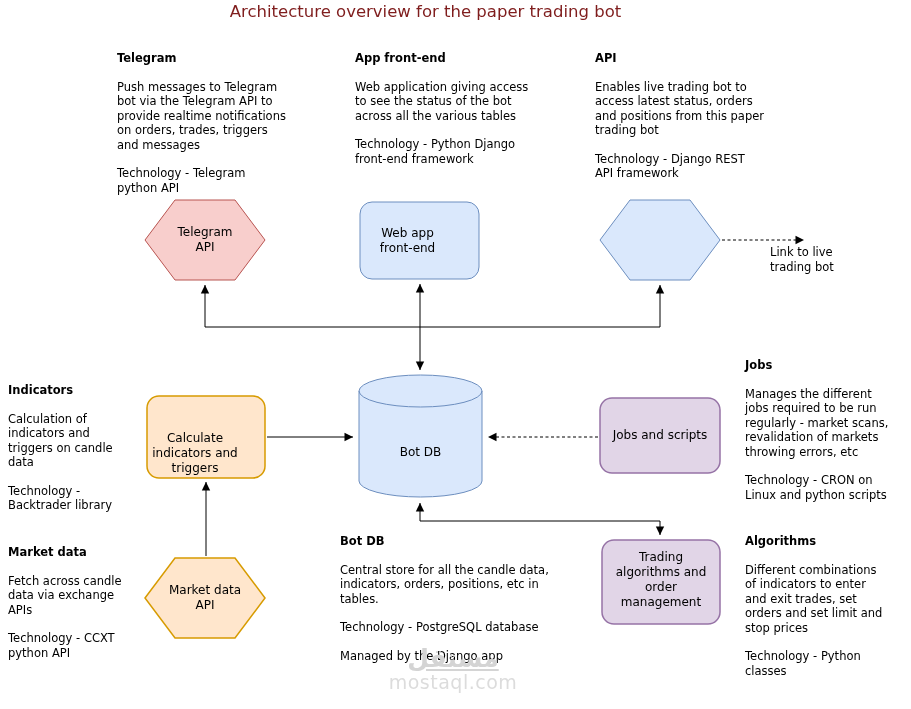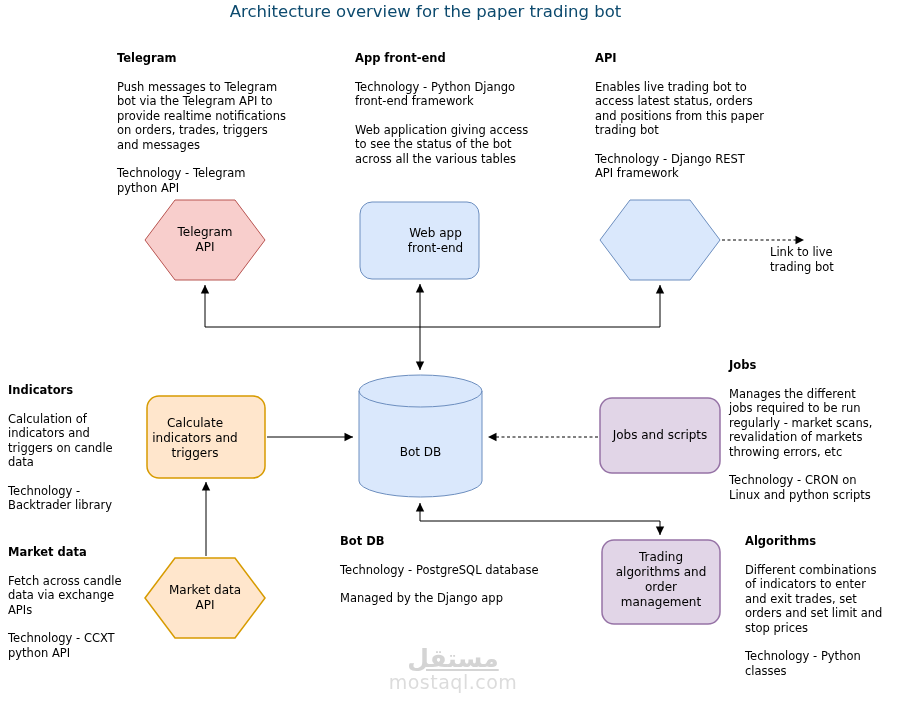--- a/index.html
+++ b/index.html
@@ -2,21 +2,21 @@
 <html><head>
 <meta charset="utf-8">
 <style>
   html,body{margin:0;padding:0;background:#ffffff;}
   .canvas{
     position:relative;width:911px;height:709px;background:#ffffff;overflow:hidden;
     font-family:"DejaVu Sans","Liberation Sans",sans-serif;color:#000;
   }
   .title{
     position:absolute;top:2px;left:0;width:851px;text-align:center;
-    font-size:16.5px;color:#0c4a6e;
+    font-size:16.5px;color:#7f1d1d;
   }
   svg.layer{position:absolute;top:0;left:0;}
   .ann{position:absolute;font-size:11.5px;line-height:14.5px;}
   .ann-h{font-weight:bold;margin:0 0 14px 0;white-space:pre-line;}
   .ann-p{margin:0 0 14px 0;white-space:pre-line;}
   .node-label{
     position:absolute;display:flex;align-items:center;justify-content:center;
     text-align:center;white-space:pre-line;font-size:12px;line-height:15px;color:#000;
   }
   .edge-label{
@@ -56,23 +56,23 @@
     <line x1="420" y1="284" x2="420" y2="370" stroke="#000" stroke-width="1" marker-start="url(#arr)" marker-end="url(#arr)"></line>
     <line x1="267" y1="437" x2="353" y2="437" stroke="#000" stroke-width="1" marker-end="url(#arr)"></line>
     <line x1="598" y1="437" x2="488" y2="437" stroke="#000" stroke-width="1" stroke-dasharray="3 2.5" marker-end="url(#arr)"></line>
     <line x1="206" y1="556" x2="206" y2="482" stroke="#000" stroke-width="1" marker-end="url(#arr)"></line>
     <path d="M420,503 L420,521 L660,521 L660,535" fill="none" stroke="#000" stroke-width="1" marker-start="url(#arr)" marker-end="url(#arr)"></path>
     <line x1="722" y1="240" x2="804" y2="240" stroke="#000" stroke-width="1" stroke-dasharray="3 2.5" marker-end="url(#arr)"></line>
   </svg>
 
   <div class="node-label" style="left:145px;top:200px;width:120px;height:80px">Telegram
 API</div>
-  <div class="node-label" style="left:376px;top:202px;width:119px;height:77px">Web app
+  <div class="node-label" style="left:348px;top:202px;width:119px;height:77px">Web app
 front-end</div>
-  <div class="node-label" style="left:147px;top:397px;width:96px;height:82px">Calculate
+  <div class="node-label" style="left:147px;top:412px;width:96px;height:82px">Calculate
 indicators and
 triggers</div>
   <div class="node-label" style="left:359px;top:391px;width:123px;height:122px">Bot DB</div>
   <div class="node-label" style="left:600px;top:398px;width:120px;height:75px">Jobs and scripts</div>
   <div class="node-label" style="left:145px;top:558px;width:120px;height:80px">Market data
 API</div>
   <div class="node-label" style="left:602px;top:540px;width:118px;height:80px">Trading
 algorithms and
 order
 management</div>
@@ -86,25 +86,25 @@
 bot via the Telegram API to
 provide realtime notifications
 on orders, trades, triggers
 and messages</div>
     <div class="ann-p">Technology - Telegram
 python API</div>
   </div>
 
   <div class="ann" style="left:355px;top:51px">
     <div class="ann-h">App front-end</div>
-    <div class="ann-p">Technology - Python Django
-front-end framework</div>
     <div class="ann-p">Web application giving access
 to see the status of the bot
 across all the various tables</div>
+    <div class="ann-p">Technology - Python Django
+front-end framework</div>
   </div>
 
   <div class="ann" style="left:595px;top:51px">
     <div class="ann-h">API</div>
     <div class="ann-p">Enables live trading bot to
 access latest status, orders
 and positions from this paper
 trading bot</div>
     <div class="ann-p">Technology - Django REST
 API framework</div>
@@ -113,21 +113,21 @@
   <div class="ann" style="left:8px;top:383px">
     <div class="ann-h">Indicators</div>
     <div class="ann-p">Calculation of
 indicators and
 triggers on candle
 data</div>
     <div class="ann-p">Technology -
 Backtrader library</div>
   </div>
 
-  <div class="ann" style="left:729px;top:358px">
+  <div class="ann" style="left:745px;top:358px">
     <div class="ann-h">Jobs</div>
     <div class="ann-p">Manages the different
 jobs required to be run
 regularly - market scans,
 revalidation of markets
 throwing errors, etc</div>
     <div class="ann-p">Technology - CRON on
 Linux and python scripts</div>
   </div>
 
@@ -135,20 +135,23 @@
     <div class="ann-h">Market data</div>
     <div class="ann-p">Fetch across candle
 data via exchange
 APIs</div>
     <div class="ann-p">Technology - CCXT
 python API</div>
   </div>
 
   <div class="ann" style="left:340px;top:534px">
     <div class="ann-h">Bot DB</div>
+    <div class="ann-p">Central store for all the candle data,
+indicators, orders, positions, etc in
+tables.</div>
     <div class="ann-p">Technology - PostgreSQL database</div>
     <div class="ann-p">Managed by the Django app</div>
   </div>
 
   <div class="ann" style="left:745px;top:534px">
     <div class="ann-h">Algorithms</div>
     <div class="ann-p">Different combinations
 of indicators to enter
 and exit trades, set
 orders and set limit and

